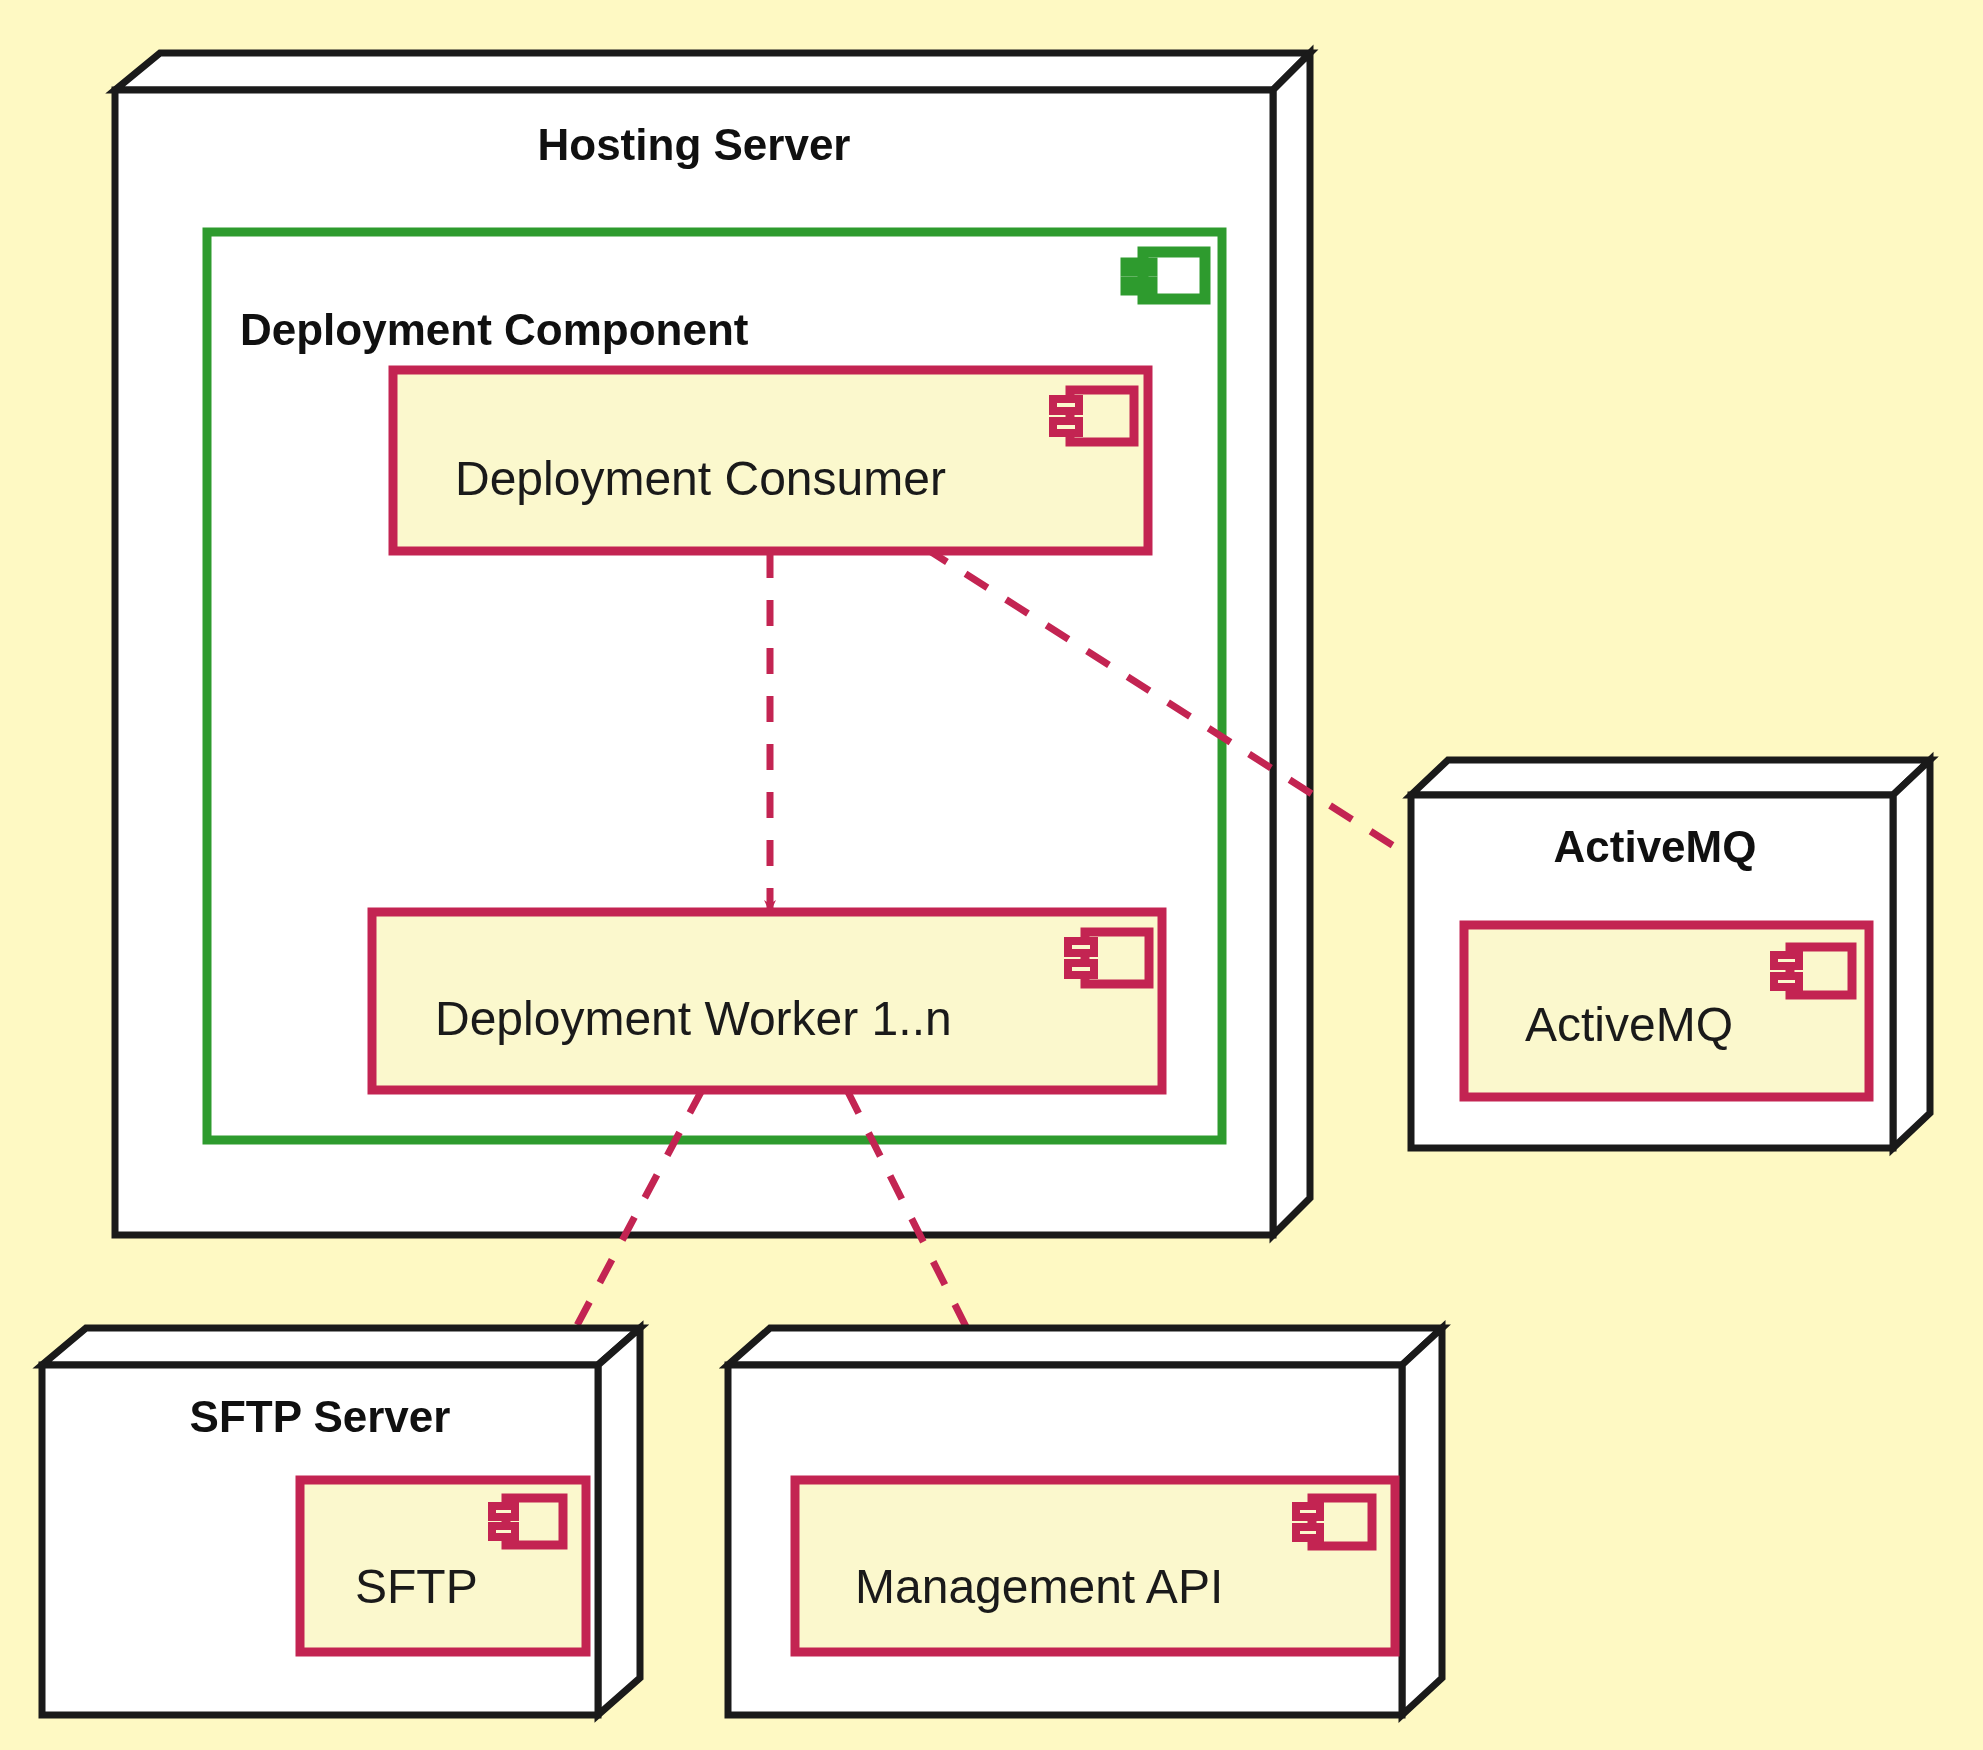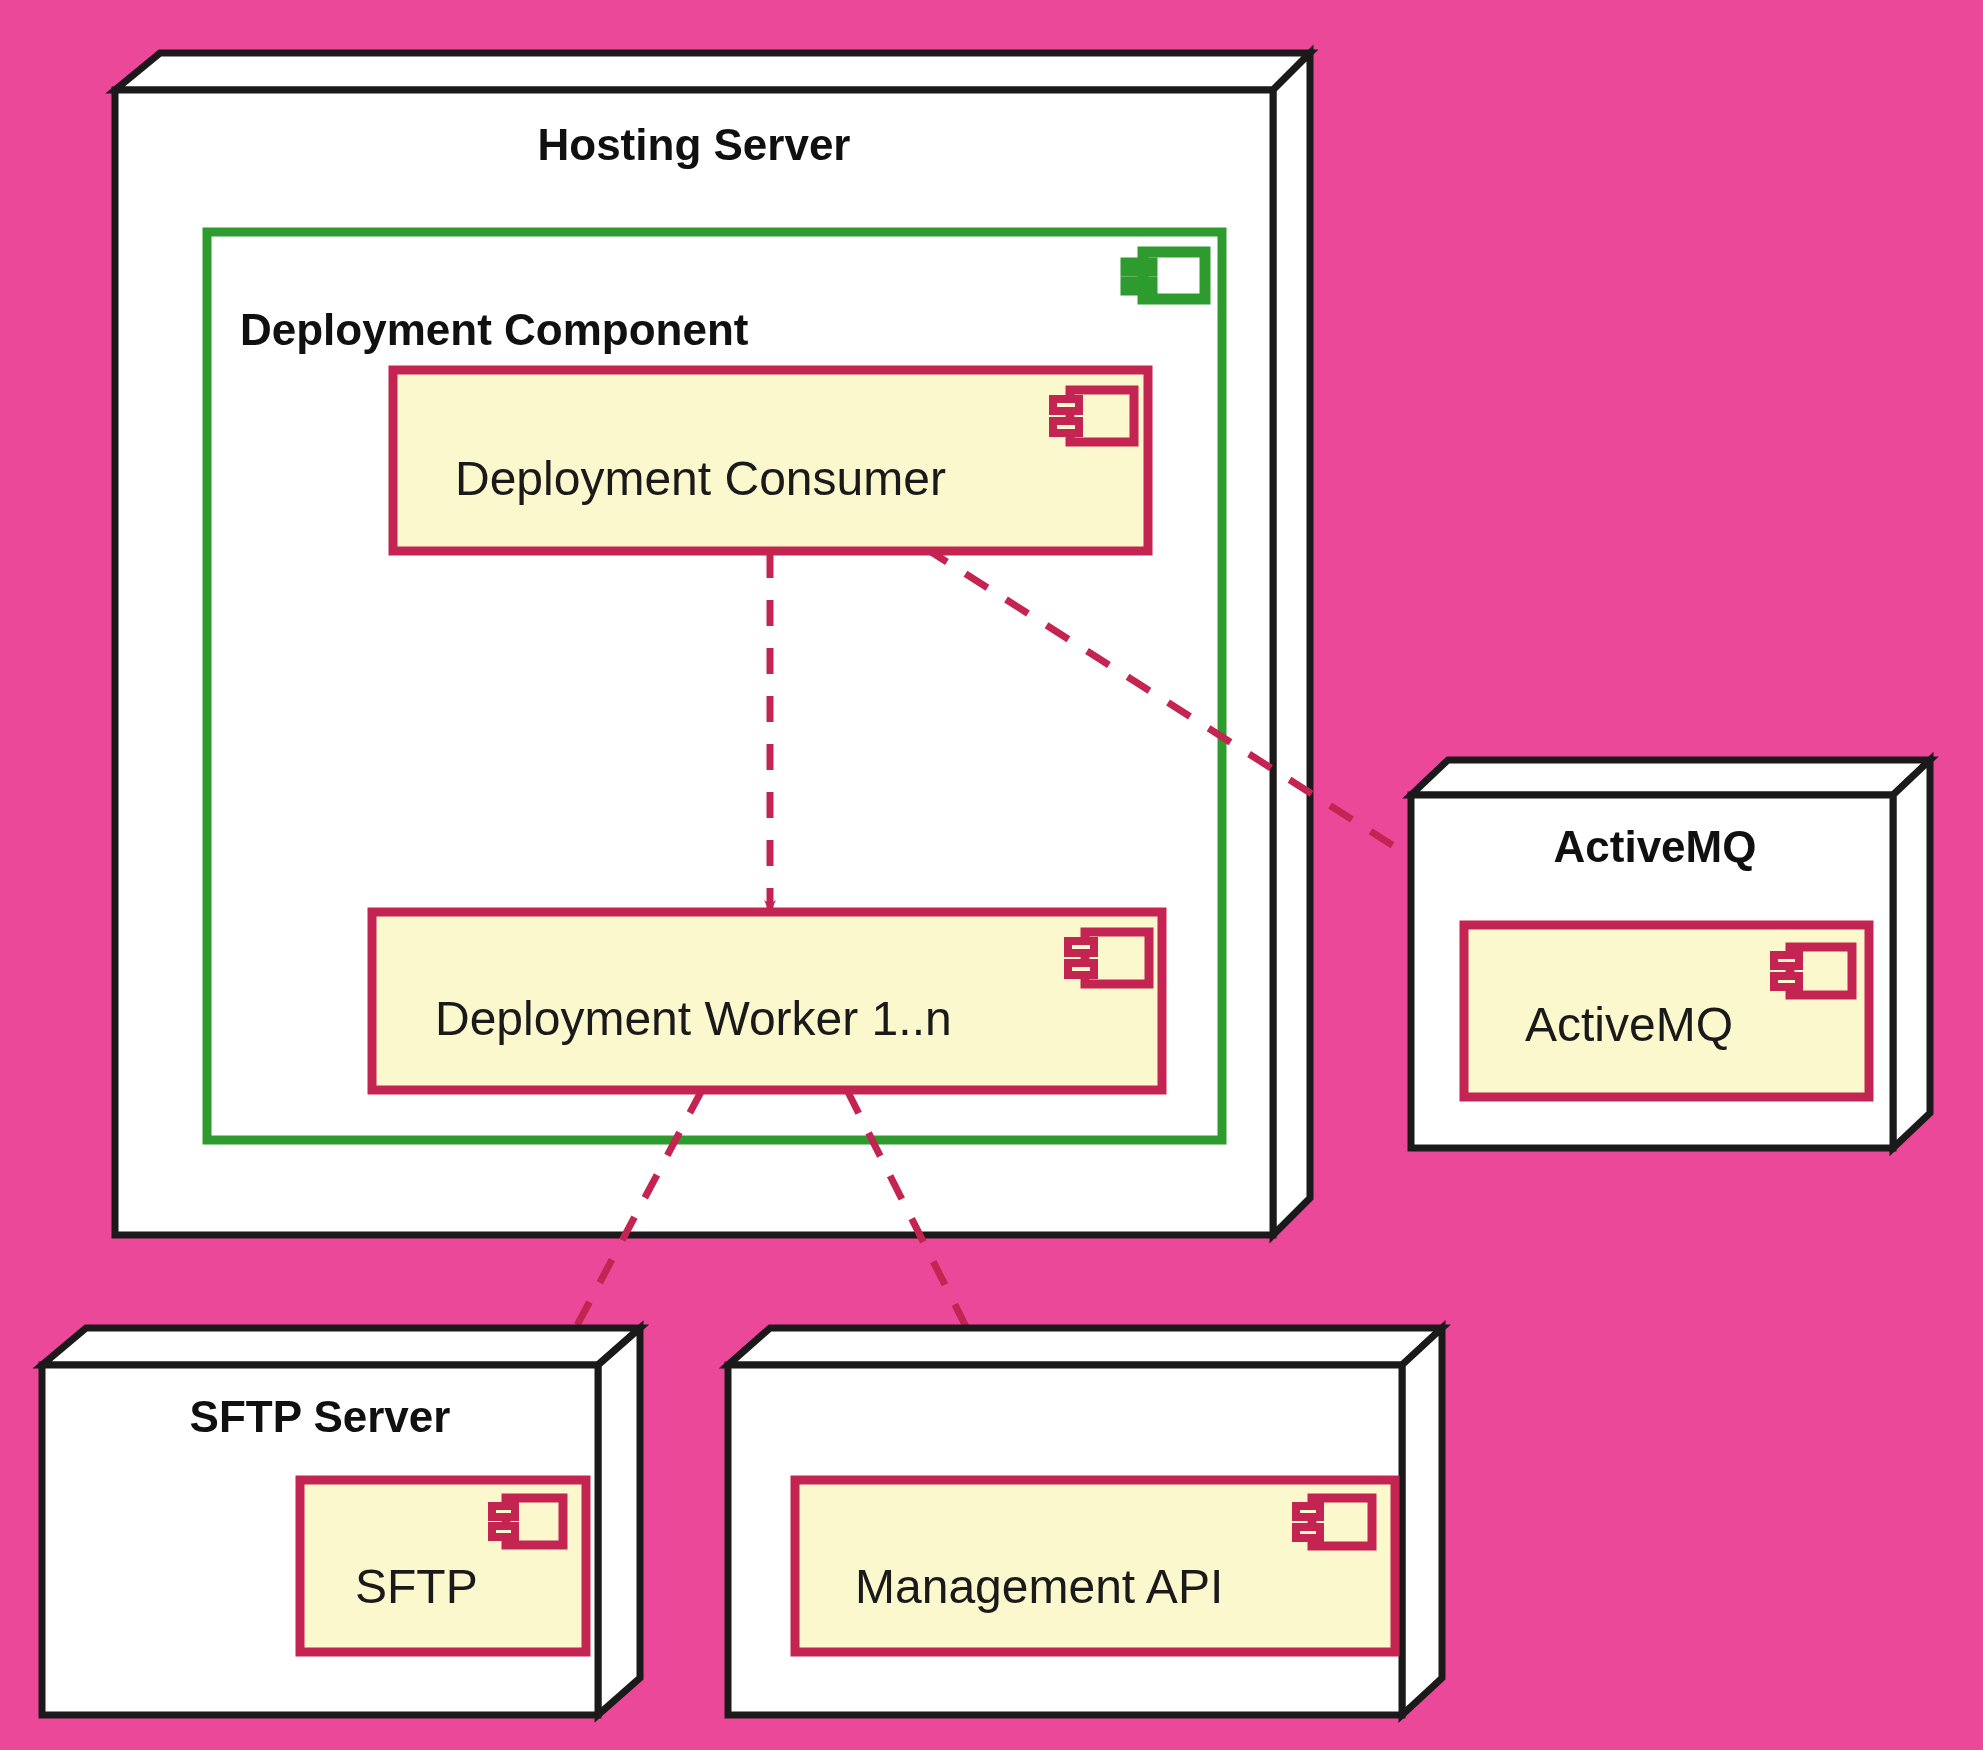--- a/index.html
+++ b/index.html
@@ -7,21 +7,21 @@
     padding: 0;
     background: #ffffff;
   }
   body {
     font-family: "Liberation Sans", sans-serif;
   }
   #canvas {
     position: relative;
     width: 1983px;
     height: 1750px;
-    background: #ec4899;
+    background: #fef9c3;
     overflow: hidden;
   }
   #diagram-svg {
     position: absolute;
     left: 0;
     top: 0;
     width: 1983px;
     height: 1750px;
   }
   .node-title {

